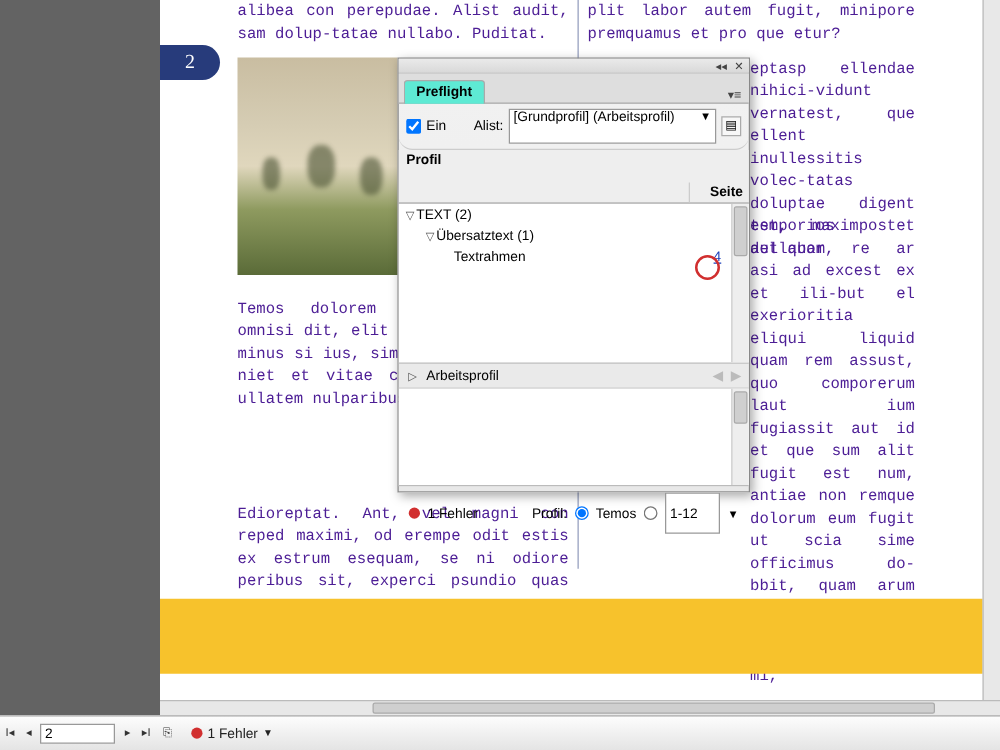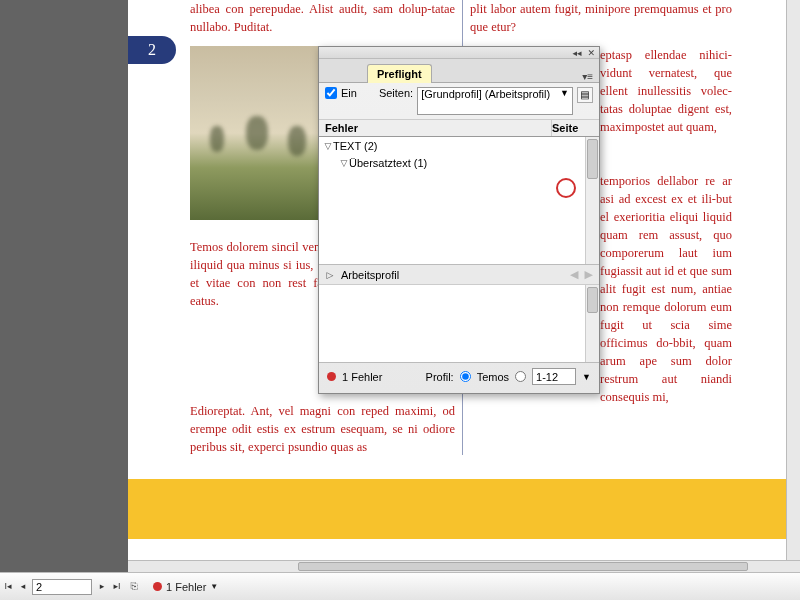--- a/index.html
+++ b/index.html
@@ -22,24 +22,24 @@
   .page-bg {
     position: absolute;
     left: 0;
     top: 0;
     right: 0;
     bottom: 0;
     background: #fff;
   }
   .text-col {
     position: absolute;
-    color: #b91c1c;
+    color: #4c1d95;
     font-size: 12.5px;
     line-height: 18px;
-    font-family: Liberation Serif, serif;
+    font-family: Liberation Mono, monospace;
     text-align: justify;
   }
   .col1a { left: 62px; top: 0; width: 265px; }
   .col2a { left: 342px; top: 0; width: 262px; }
   .col1b { left: 62px; top: 238px; width: 265px; }
   .col1c { left: 62px; top: 402px; width: 265px; }
   .col2c { left: 342px; top: 402px; width: 262px; }
   .vline {
     position: absolute;
     left: 334px;
@@ -185,43 +185,44 @@
   }
   .panel-tabs {
     height: 24px;
     display: flex;
     align-items: flex-end;
     padding-left: 4px;
     background: #dedede;
     border-bottom: 1px solid #aaa;
   }
   .panel-tab {
-    background: #fef9c3;
+    background: #5eead4;
     border: 1px solid #aaa;
     border-bottom: none;
     padding: 3px 9px 3px 9px;
     font-weight: bold;
     font-size: 11px;
     border-radius: 3px 3px 0 0;
     position: relative;
     top: 1px;
-    margin-left: 44px;
   }
   .panel-menu {
     margin-left: auto;
     padding: 0 6px;
     font-size: 10px;
     color: #444;
     cursor: pointer;
   }
   .panel-row1 {
     display: flex;
+    align-items: center;
     padding: 4px 6px;
     gap: 4px;
     border-bottom: 1px solid #ccc;
+    border-radius: 11px;
   }
   .chk {
     width: 12px; height: 12px;
   }
   .panel-row1 .lbl { font-size: 11px; }
   .profile-select {
     flex: 1;
     height: 28px;
     font-size: 11px;
     background: #fff;
@@ -238,21 +239,21 @@
     cursor: pointer;
   }
   .list-header {
     display: flex;
     background: #eee;
     border-bottom: 1px solid #999;
     font-weight: bold;
     font-size: 11px;
   }
   .list-header .h-fehler { flex: 1; padding: 2px 6px; }
-  .list-header .h-seite { width: 48px; padding: 2px 0; text-align: left; border-left: 1px solid #ccc; }
+  .list-header .h-seite { width: 48px; padding: 2px 16px; text-align: left; border-left: 1px solid #ccc; margin-top: 26px; }
   .list-body {
     background: #fff;
     height: 128px;
     border-bottom: 1px solid #bbb;
     position: relative;
     overflow: hidden;
   }
   .list-vscroll {
     position: absolute;
     right: 0; top: 0; bottom: 0;
@@ -317,21 +318,21 @@
     padding: 5px 8px;
     gap: 6px;
     font-size: 11px;
   }
   .panel-footer .dot {
     width: 9px; height: 9px; background: #d12f2f; border-radius: 50%;
   }
   .panel-footer .spacer { flex: 1; }
   .radio { width: 11px; height: 11px; }
   .range-field {
-    width: 44px; height: 17px;
+    width: 44px; height: 33px;
     border: 1px solid #999;
     font-size: 11px;
     padding: 0 3px;
     background: #fff;
   }
 </style>
 </head>
 <body>
 
 <div class="workspace">
@@ -359,39 +360,43 @@
     <span>◂◂</span>
     <span>✕</span>
   </div>
   <div class="panel-tabs">
     <div class="panel-tab">Preflight</div>
     <div class="panel-menu">▾≡</div>
   </div>
   <div class="panel-row1">
     <input type="checkbox" class="chk" checked="" style="">
     <span class="lbl">Ein</span>
-    <span class="lbl" style="margin-left:18px;">Seiten:</span>
+    <span class="lbl" style="margin-left:18px;">Alist:</span>
     <div class="profile-select">
       <span>[Grundprofil] (Arbeitsprofil)</span>
       <span style="float:right;font-size:9px;">▼</span>
     </div>
     <div class="profile-icon">▤</div>
   </div>
   <div class="list-header">
-    <div class="h-fehler">Fehler</div>
+    <div class="h-fehler">Profil</div>
     <div class="h-seite">Seite</div>
   </div>
   <div class="list-body">
     <div class="tree-row" style="padding-left:4px;">
       <span class="tri">▽</span>
       <span>TEXT (2)</span>
     </div>
     <div class="tree-row" style="padding-left:20px;">
       <span class="tri">▽</span>
       <span>Übersatztext (1)</span>
+    </div>
+    <div class="tree-row" style="padding-left:44px;">
+      <span>Textrahmen</span>
+      <span class="pg">4</span>
     </div>
     <div class="red-circle" style="left:237px; top:41px;"></div>
     <div class="list-vscroll">
         <div class="thumb"></div>
       </div>
   </div>
   <div class="info-header">
     <span class="tri">▷</span>
     <span>Arbeitsprofil</span>
     <div class="lr">

